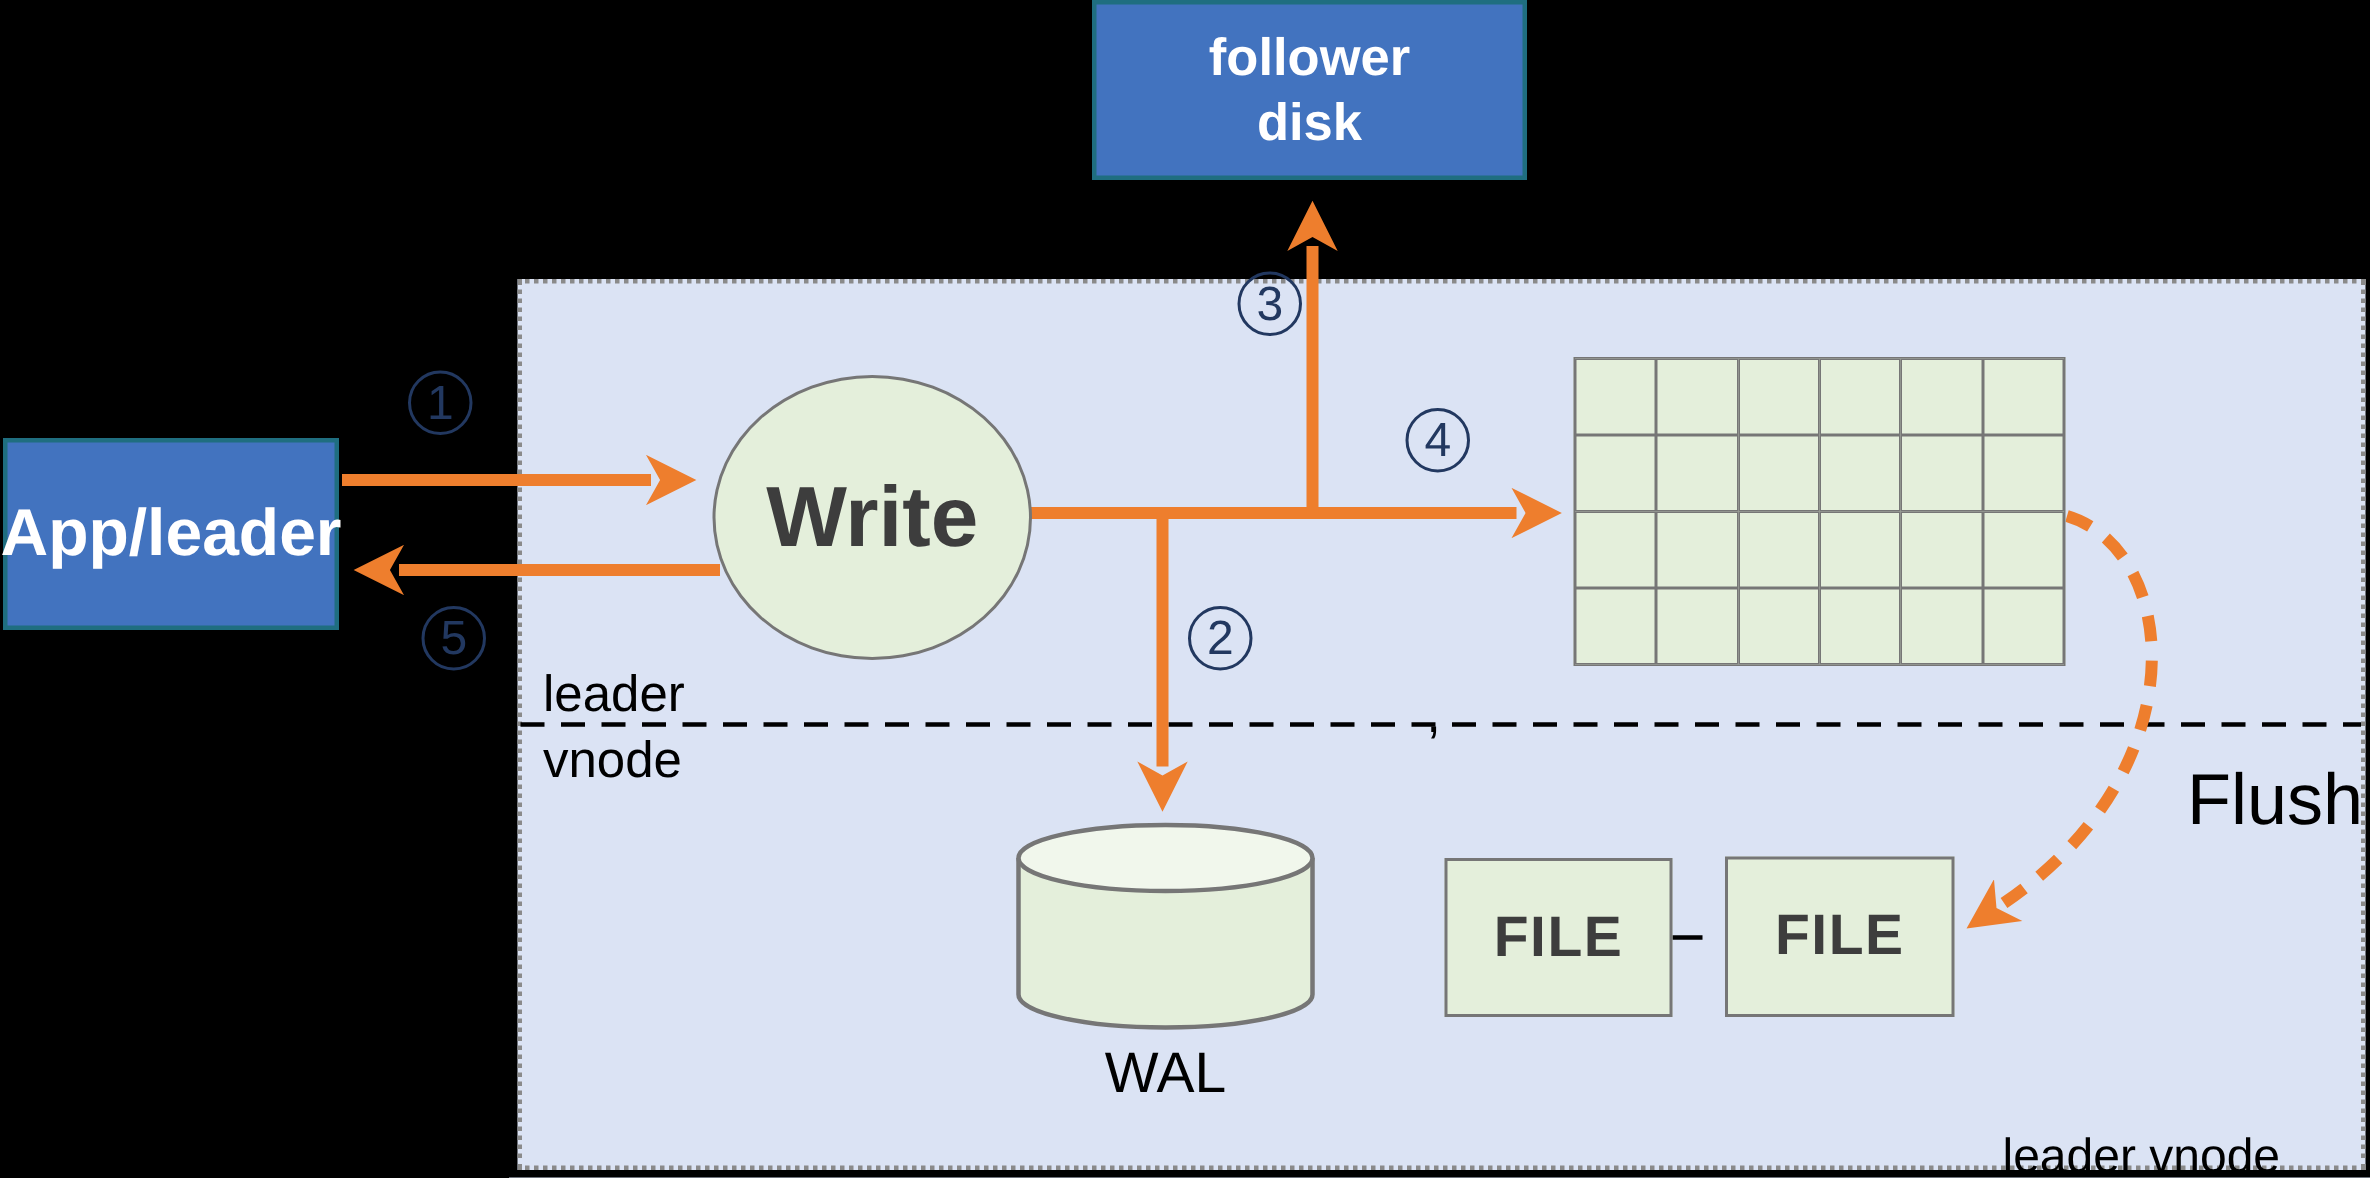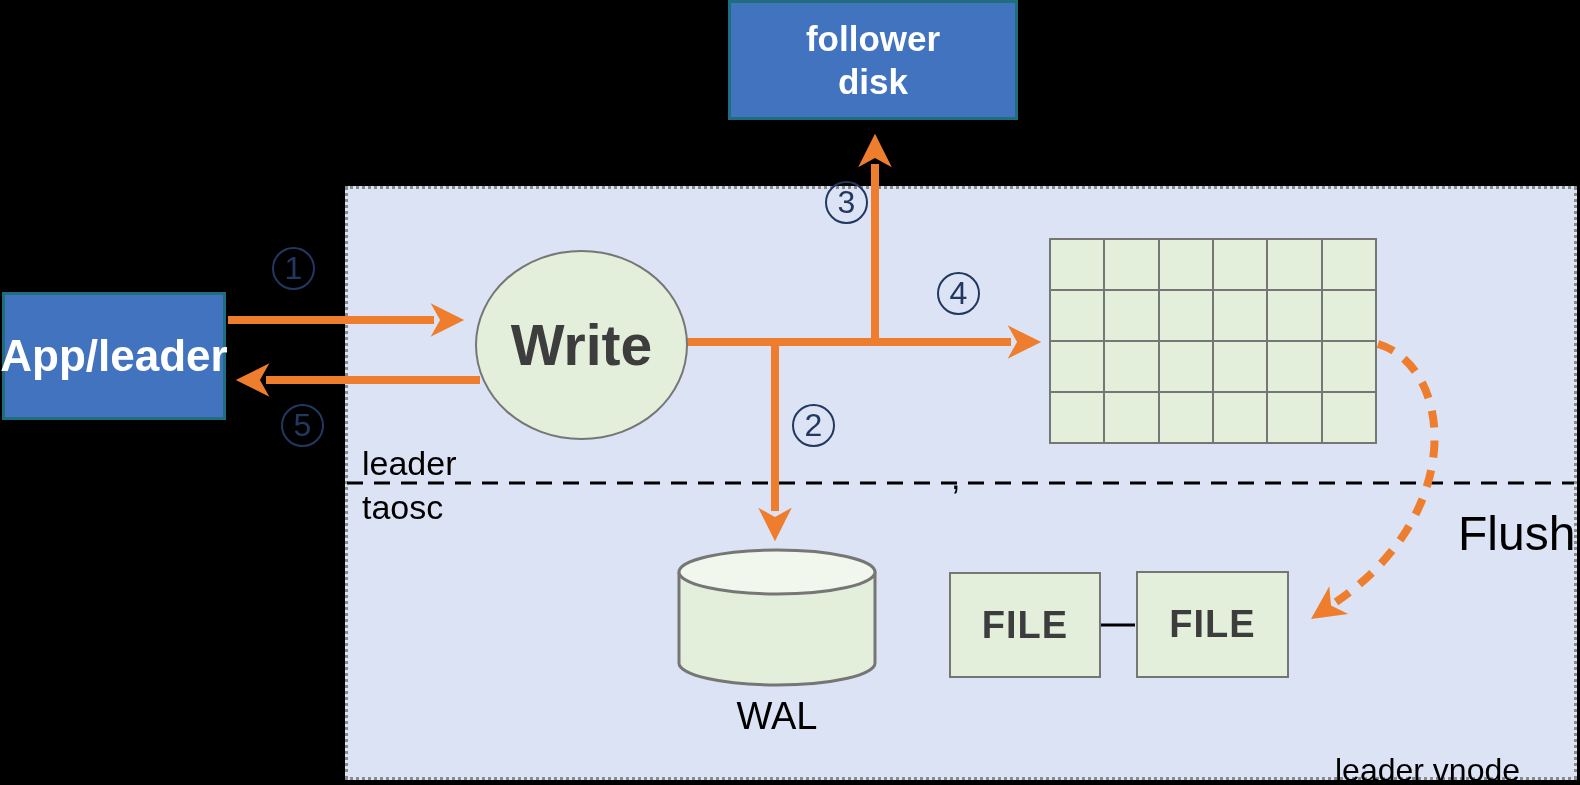--- a/index.html
+++ b/index.html
@@ -52,21 +52,21 @@
 
   
   .green {
     background:var(--green-fill);
     border:2.5px solid var(--green-border);
     display:flex; align-items:center; justify-content:center;
     z-index:3;
   }
   .write-circle { left:475px; top:250px; width:213px; height:190px;
     border-radius:50%; font-size:57px; font-weight:bold; color:var(--text-dark); }
-  .file-box { font-size:38px; font-weight:bold; color:var(--text-dark); letter-spacing:1px; }
+  .file-box { font-size:38px; font-weight:bold; color:var(--text-dark); letter-spacing:1px;margin-left:14px; }
   .file-left  { left:949px;  top:572px; width:152px; height:106px; }
   .file-right { left:1136px; top:571px; width:153px; height:107px; }
 
   
   .memtable {
     left:1049px; top:238px; width:328px; height:206px;
     display:grid; z-index:3;
     background:var(--green-fill);
     border:1.5px solid var(--green-border);
   }
@@ -164,21 +164,21 @@
 </svg>
 
 <div class="abs green file-box file-left">
   <span>FILE</span>
 </div>
 <div class="abs green file-box file-right">
   <span>FILE</span>
 </div>
 
 <div class="abs lbl lbl-memory">leader</div>
-<div class="abs lbl lbl-disk">taosc</div>
+<div class="abs lbl lbl-disk">vnode</div>
 <div class="abs lbl lbl-wal">WAL</div>
 <div class="abs lbl lbl-flush">Flush</div>
 <div class="abs lbl lbl-leader">leader vnode</div>
 <div class="abs lbl lbl-stray">,</div>
 
 <div class="abs step step-1">1</div>
 <div class="abs step step-2">2</div>
 <div class="abs step step-3">3</div>
 <div class="abs step step-4">4</div>
 <div class="abs step step-5">5</div>

